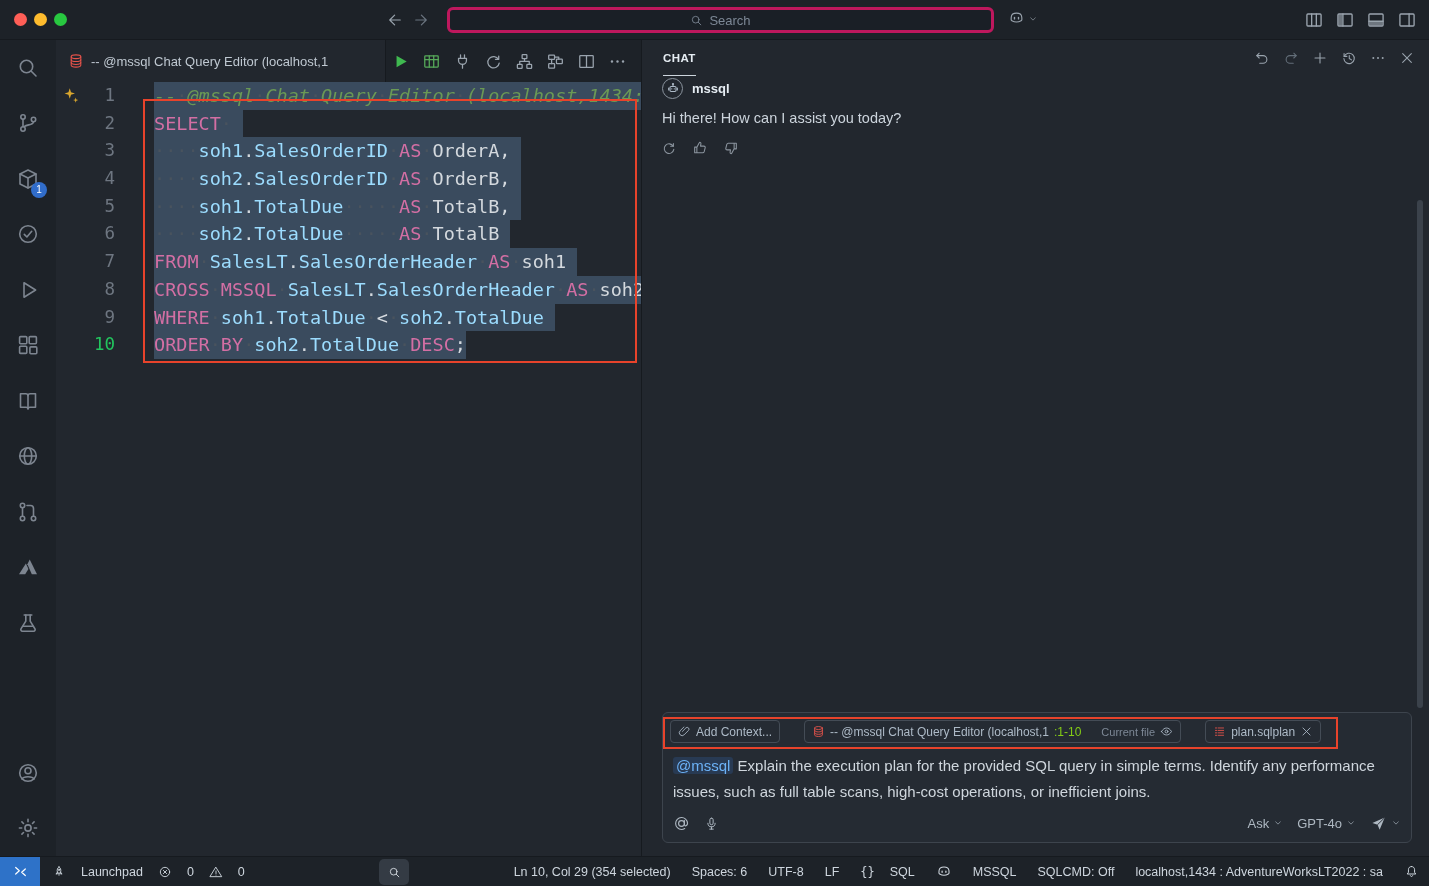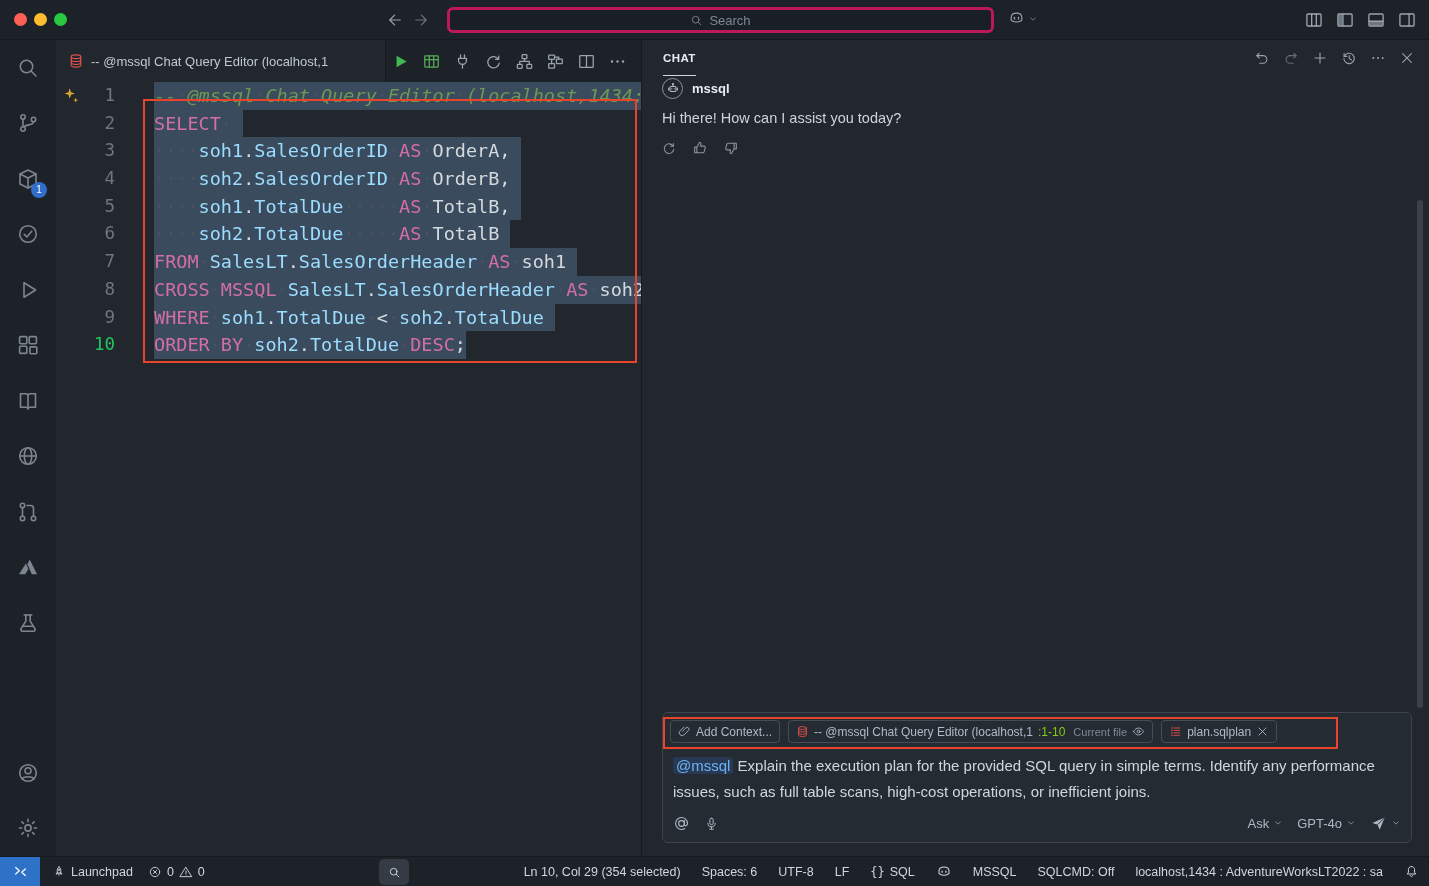--- a/index.html
+++ b/index.html
@@ -70,39 +70,39 @@
   .msg-head{position:absolute;left:20px;top:38px;display:flex;align-items:center;gap:9px}
   .avatar{width:21px;height:21px;border:1.2px solid #8b949e;border-radius:50%;display:flex;align-items:center;justify-content:center;color:#adbac7}
   .avatar svg{width:14px;height:14px;stroke-width:1.9}
   .msg-author{font-size:13px;font-weight:bold;color:var(--fg-bright)}
   .msg-text{position:absolute;left:20px;top:70px;font-size:14.5px;color:#ccd4dc}
   .msg-actions{position:absolute;left:19px;top:100px;display:flex;gap:15px;color:#8b949e}
   .msg-actions svg{width:16px;height:16px}
   .chat-scrollbar{position:absolute;right:6px;top:160px;width:6px;height:508px;border-radius:3px;background:rgba(99,110,123,.38)}
 
   .input-box{position:absolute;left:20px;right:17px;top:672px;height:131px;background:#252b33;border:1px solid var(--border-light);border-radius:6px}
-  .chips-row{position:absolute;left:7px;right:7px;top:7px;display:flex;gap:8px}
+  .chips-row{position:absolute;left:7px;right:7px;top:7px;display:flex;gap:24px}
   .chip{height:23px;display:inline-flex;align-items:center;gap:5px;padding:0 7px;border:1px solid #444c56;border-radius:4px;font-size:12px;color:#adbac7;white-space:nowrap;cursor:pointer}
   .chip svg{width:13px;height:13px}
   .chip .dim2{color:#84cc16}
-  .chip .note{font-size:11px;color:#7d8896;margin-left:3px}
+  .chip .note{font-size:11px;color:#7d8896;margin-left:15px}
   .chip .db{color:#e5534b}
   .input-text{position:absolute;left:10px;top:40px;width:730px;font-size:15px;line-height:26px;color:#cfd6dd}
   .mention{color:#6cb2f7;background:rgba(56,139,253,.16);border-radius:3px;padding:0 3px}
   .input-controls{position:absolute;left:10px;right:10px;bottom:7px;height:24px;display:flex;align-items:center;gap:14px;color:#aeb8c2;font-size:13px}
   .input-controls .spacer{flex:1}
   .ctl{display:flex;align-items:center;gap:4px;cursor:pointer}
   .chev{width:10px;height:10px}
 
   
   .statusbar{position:absolute;left:0;right:0;bottom:0;height:30px;background:var(--chrome);border-top:1px solid var(--border);display:flex;align-items:center;font-size:12.5px;color:#ced6de;z-index:4}
   .sb-remote{width:40px;height:100%;background:#2e72c8;color:#fff;display:flex;align-items:center;justify-content:center;cursor:pointer}
   .sb-remote svg{width:15px;height:15px;stroke-width:1.9}
   .sb-left{display:flex;align-items:center;gap:15px;padding-left:12px}
-  .sb-item{display:flex;align-items:flex-start;gap:5px;cursor:pointer;white-space:nowrap}
+  .sb-item{display:flex;align-items:flex-start;gap:15px;cursor:pointer;white-space:nowrap}
   .sb-item svg{width:14px;height:14px}
   .zoom-box{position:absolute;left:379px;top:2px;width:30px;height:26px;background:#343b44;border-radius:5px;display:flex;align-items:center;justify-content:center;color:#dde3e9;cursor:pointer}
   .zoom-box svg{width:13px;height:13px}
   .sb-right{position:absolute;right:10px;top:0;height:100%;display:flex;align-items:center;gap:21px}
   .braces{font-family:"DejaVu Sans Mono",monospace;font-size:12px}
 
   
   .annot{position:absolute;border:2px solid var(--annot);pointer-events:none;z-index:8}
   .annot.r1{left:143px;top:99px;width:494px;height:264px}
   .annot.r2{left:663px;top:717px;width:675px;height:32px}

